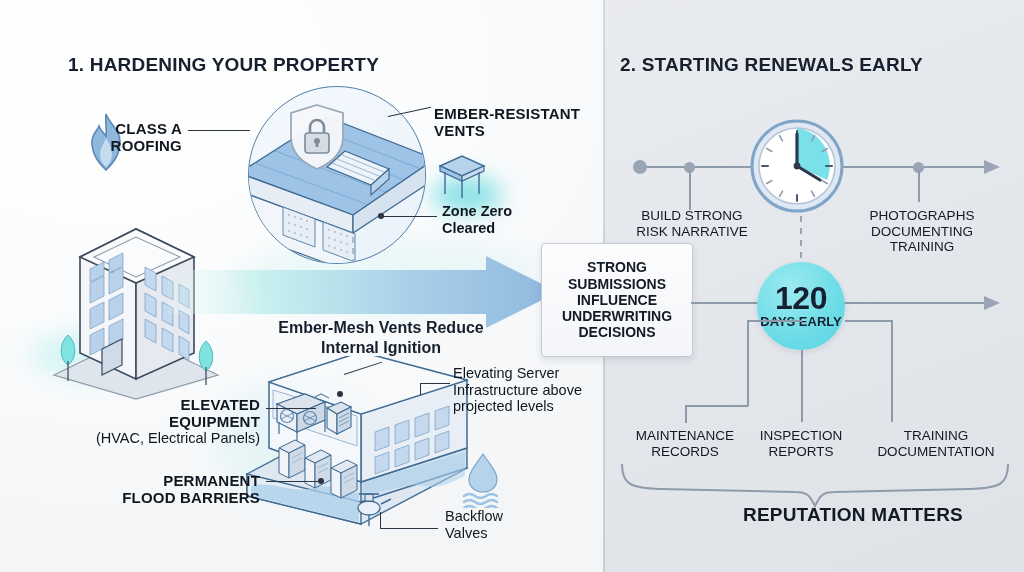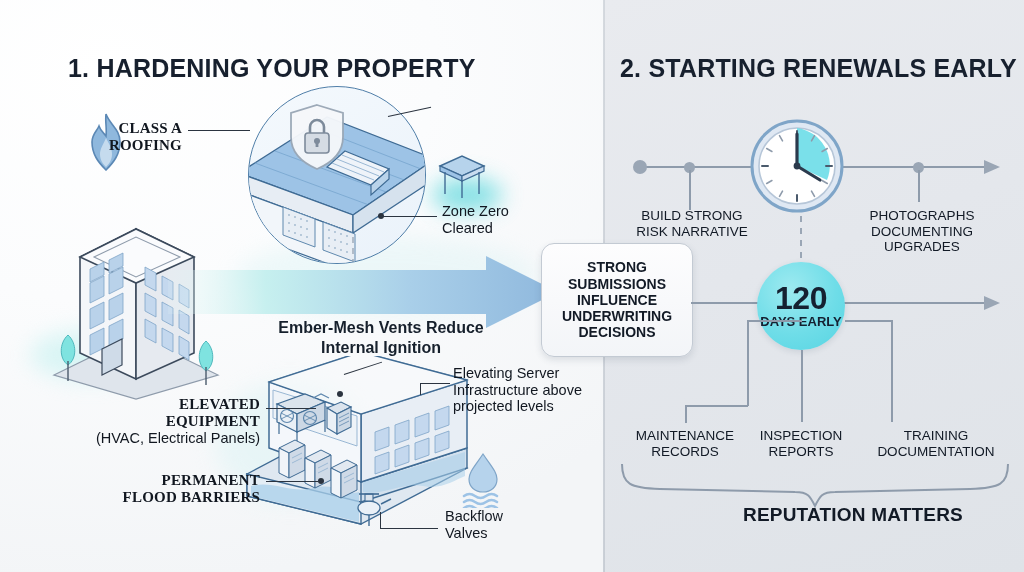--- a/index.html
+++ b/index.html
@@ -24,31 +24,31 @@
   }
   #divider{position:absolute;left:603px;top:0;width:1.5px;height:572px;
     background:linear-gradient(#cfd4da,#c3c9d1);opacity:.85;}
 
   
   .h1{
     position:absolute;
     font-weight:700;
     color:#17202e;
     letter-spacing:.2px;
-    font-size:25px;
+    font-size:19px;
     white-space:nowrap;
   }
   #title-left{left:68px;top:54px;}
   #title-right{left:620px;top:54px;}
 
   
   .lbl{position:absolute;color:#111720;white-space:pre;line-height:1.14;}
   .lbl.caps{font-weight:700;font-size:15px;letter-spacing:.2px;}
   .lbl.reg{font-weight:400;font-size:14.5px;}
-  .lbl.r{text-align:right;font-family:Liberation Serif, serif;}
+  .lbl.r{text-align:right;}
 
   .conn{position:absolute;background:#2b3440;}
   .conn.h{height:1.4px;}
   .conn.v{width:1.4px;}
   .dotmark{position:absolute;width:6px;height:6px;border-radius:50%;background:#2b3440;}
 
   
   #flame{position:absolute;left:82px;top:112px;width:48px;height:60px;}
 
   
@@ -71,21 +71,21 @@
   
   #big-arrow{position:absolute;left:168px;top:256px;width:390px;height:72px;}
   #arrow-text{
     position:absolute;left:256px;top:278px;width:250px;
     text-align:center;font-weight:700;font-size:16px;color:#16202c;line-height:1.25;margin-top:40px;
   }
 
   
   #callout{
     position:absolute;left:541px;top:243px;width:150px;height:112px;
-    border-radius:13px;
+    border-radius:4px;
     background:linear-gradient(#fdfdfe,#f3f5f8);
     border:1.5px solid #c3cad3;
     box-shadow:0 3px 7px rgba(40,55,75,.13);
     display:flex;align-items:center;justify-content:center;
   }
   #callout-text{
     font-weight:700;font-size:14px;line-height:1.16;color:#121a26;text-align:center;
     white-space:pre-line;
   }
 
@@ -384,23 +384,25 @@
       <path d="M4 44 q5.5 -4 11 0 t11 0 t11 0"></path>
       <path d="M4 50 q5.5 -4 11 0 t11 0 t11 0"></path>
       <path d="M4 56 q5.5 -4 11 0 t11 0 t11 0"></path>
     </g>
   </svg>
 
   <div class="lbl caps r" style="left:60px;top:120px;width:122px;">CLASS A
 ROOFING</div>
   <div class="conn h" style="left:188px;top:130px;width:62px;"></div>
 
+  <div class="lbl caps" style="left:434px;top:105px;width:170px;">EMBER-RESISTANT
+VENTS</div>
   <div class="conn h" style="left:388px;top:116px;width:44px;transform:rotate(-12deg);transform-origin:left center;"></div>
 
-  <div class="lbl reg" style="left:442px;top:203px;width:130px;">Zone Zero
+  <div class="lbl reg" style="left:442px;top:203px;width:130px;font-weight:bold;">Zone Zero
 Cleared</div>
   <div class="conn h" style="left:383px;top:216px;width:54px;"></div>
   <div class="dotmark" style="left:378px;top:213px;"></div>
 
   <div class="lbl reg" style="left:60px;top:430px;width:200px;text-align:right;">(HVAC, Electrical Panels)</div>
   <div class="lbl caps r" style="left:60px;top:396px;width:200px;">ELEVATED
 EQUIPMENT</div>
   <div class="conn h" style="left:266px;top:408px;width:50px;"></div>
 
   <div class="lbl caps r" style="left:60px;top:472px;width:200px;">PERMANENT
@@ -436,21 +438,21 @@
   <div class="rdot" style="left:633px;top:160px;width:14px;height:14px;background:#9aa6b5;"></div>
   <div class="rdot" style="left:684px;top:162px;width:11px;height:11px;"></div>
   <div class="rdot" style="left:913px;top:162px;width:11px;height:11px;"></div>
   <div class="rline v" style="left:689px;top:170px;height:40px;"></div>
   <div class="rline v" style="left:918px;top:170px;height:32px;"></div>
 
   <div class="rlbl" style="left:620px;top:208px;width:144px;">BUILD STRONG
 RISK NARRATIVE</div>
   <div class="rlbl" style="left:852px;top:208px;width:140px;">PHOTOGRAPHS
 DOCUMENTING
-UPGRADES</div>
+TRAINING</div>
 
   <svg id="clock" viewBox="0 0 96 96">
     <circle cx="48" cy="48" r="45" fill="#dfe8f3" stroke="#7fa5c8" stroke-width="3"></circle>
     <circle cx="48" cy="48" r="38" fill="#ffffff" stroke="#b6c6d8" stroke-width="1.6"></circle>
     <path d="M48 48 L48 10 A38 38 0 0 1 78 62 Z" fill="#6fdde8" opacity=".92"></path>
     <g stroke="#4a5a6c" stroke-width="2" stroke-linecap="round">
       <line x1="48" y1="13" x2="48" y2="19"></line>
         <line x1="48" y1="77" x2="48" y2="83"></line>
       <line x1="13" y1="48" x2="19" y2="48"></line>
         <line x1="77" y1="48" x2="83" y2="48"></line>

